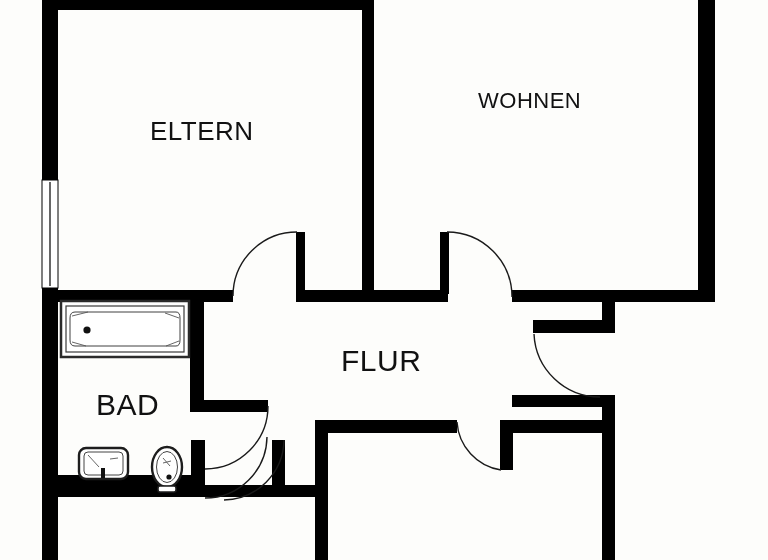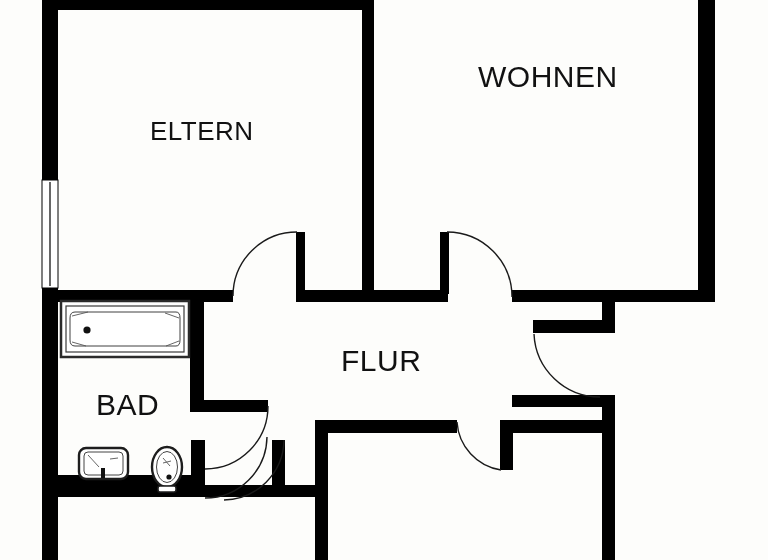--- a/index.html
+++ b/index.html
@@ -142,19 +142,19 @@
         <line x1="163" y1="463" x2="171" y2="461" stroke="#555555" stroke-width="0.9"></line>
         <circle cx="169" cy="477" r="2.6" fill="#111111"></circle>
         <rect x="158" y="486" width="18" height="6" rx="2" ry="2" fill="#ffffff" stroke="#1d1d1d" stroke-width="1.6"></rect>
       </g>
 
     </g>
   </svg>
 
   <div class="room-label" style="left:150px; top:116px; font-size:26px;">ELTERN</div>
 
-  <div class="room-label" style="left:478px; top:60px; font-size:30px;">WOHNEN</div>
+  <div class="room-label" style="left:478px; top:88px; font-size:22px;">WOHNEN</div>
 
   <div class="room-label" style="left:341px; top:344px; font-size:30px;">FLUR</div>
 
   <div class="room-label" style="left:96px; top:388px; font-size:30px;">BAD</div>
 
 </div>
 
 </body></html>

